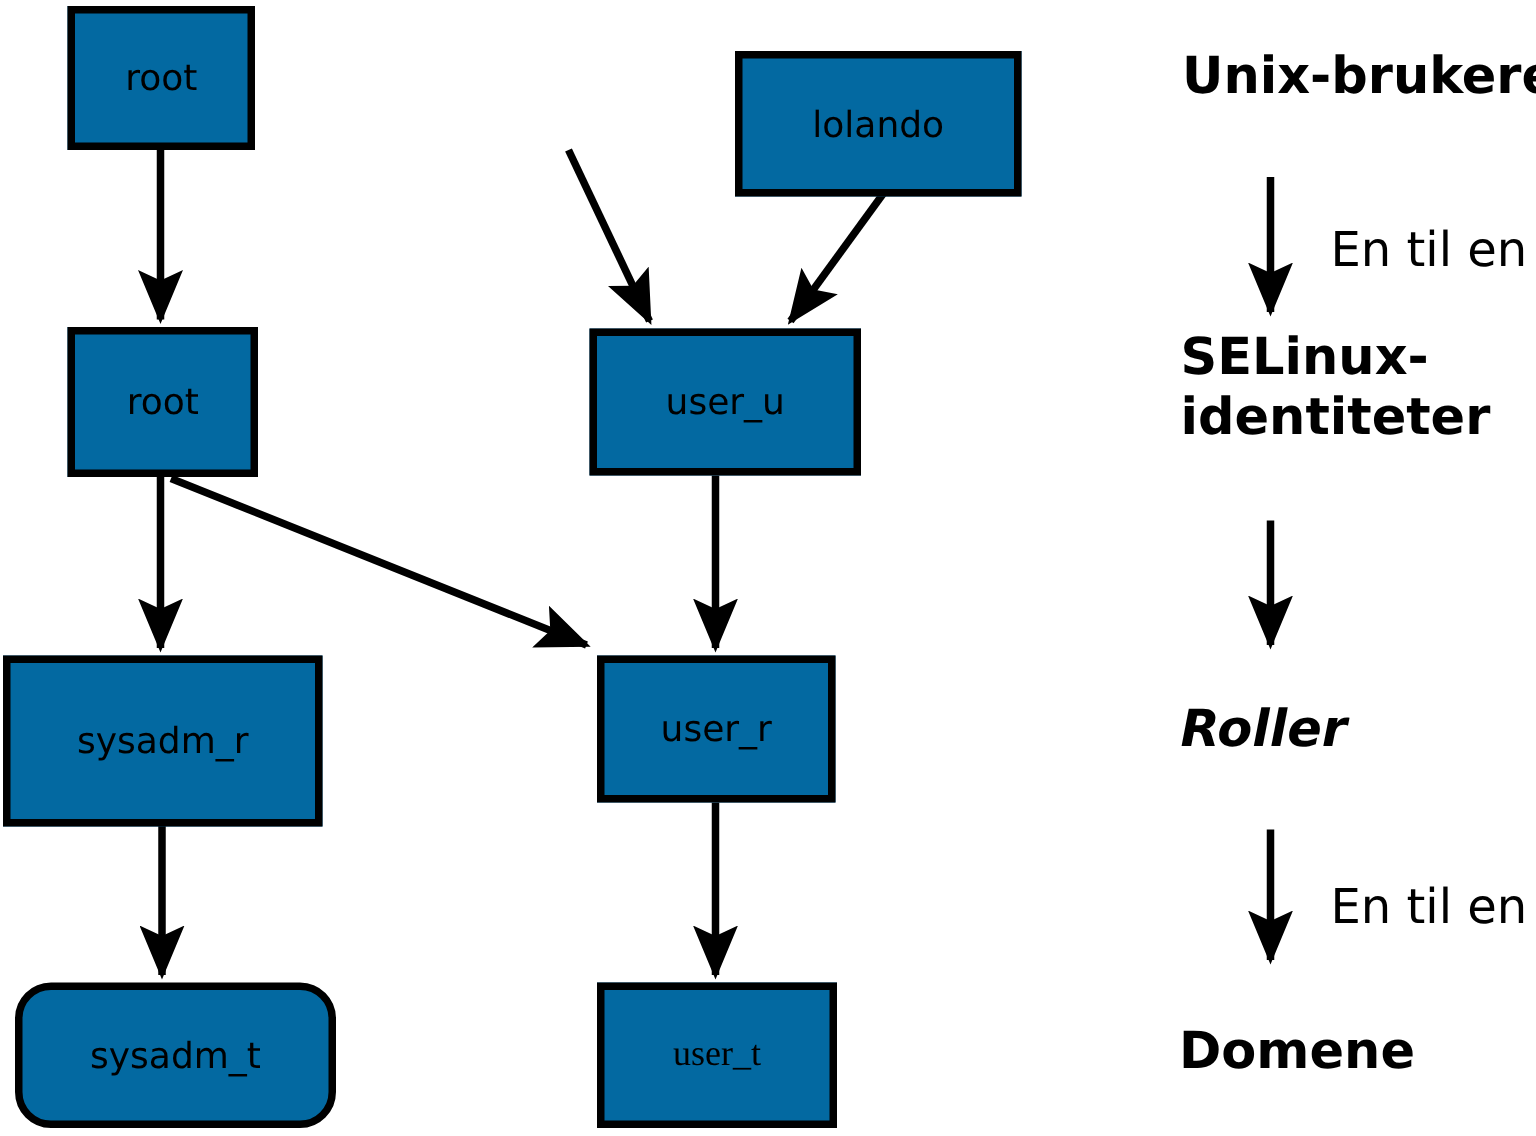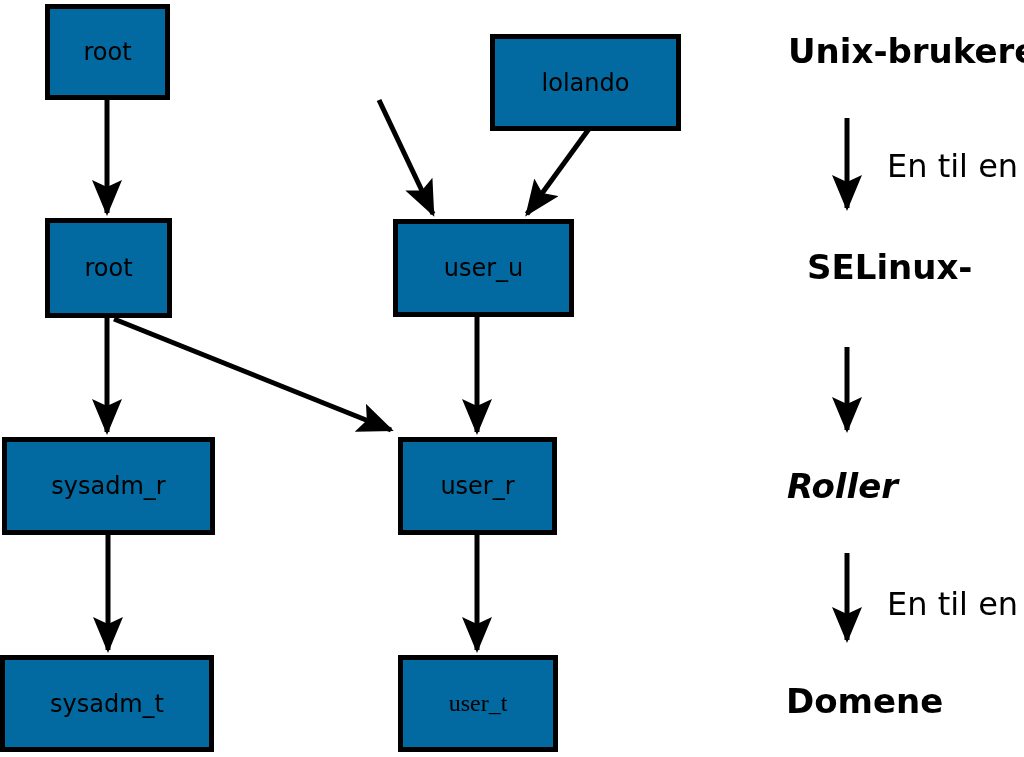--- a/index.html
+++ b/index.html
@@ -75,28 +75,29 @@
     <line x1="847" y1="347" x2="847" y2="430" stroke="#000000" stroke-width="5" marker-end="url(#ah)"></line>
     <line x1="847" y1="553" x2="847" y2="640" stroke="#000000" stroke-width="5" marker-end="url(#ah)"></line>
   </svg>
 
   <div class="node" style="left:45px; top:4px; width:125px; height:96px;">root</div>
   <div class="node" style="left:490px; top:3px; width:191px; height:97px;margin-top:31px;">lolando</div>
 
   <div class="node" style="left:45px; top:218px; width:127px; height:100px;">root</div>
   <div class="node" style="left:393px; top:219px; width:181px; height:98px;">user_u</div>
 
-  <div class="node" style="left:2px; top:437px; width:213px; height:98px;">sysadm_r</div>
+  <div class="node" style="left:2px; top:437px; width:213px; height:114px;">sysadm_r</div>
   <div class="node" style="left:398px; top:437px; width:159px; height:98px;">user_r</div>
 
-  <div class="node" style="left:0; top:655px; width:214px; height:97px;">sysadm_t</div>
+  <div class="node" style="left:10px; top:655px; width:214px; height:97px;border-radius:24px;">sysadm_t</div>
   <div class="node" style="left:398px; top:655px; width:160px; height:97px;font-family:Liberation Serif, serif;">user_t</div>
 
   <div class="legend-bold" style="left:788px; top:31px;">Unix-brukere</div>
   <div class="legend-rel" style="left:887px; top:147px;">En til en</div>
-  <div class="legend-bold" style="left:787px; top:247px;margin-left:20px;">
+  <div class="legend-bold" style="left:787px; top:218px;">
     <div>SELinux-</div>
+    <div>identiteter</div>
   </div>
   <div class="legend-bold" style="left:787px; top:466px;font-style:italic;">Roller</div>
   <div class="legend-rel" style="left:887px; top:585px;">En til en</div>
   <div class="legend-bold" style="left:786px; top:681px;">Domene</div>
 
 </div>
 
 </body></html>

